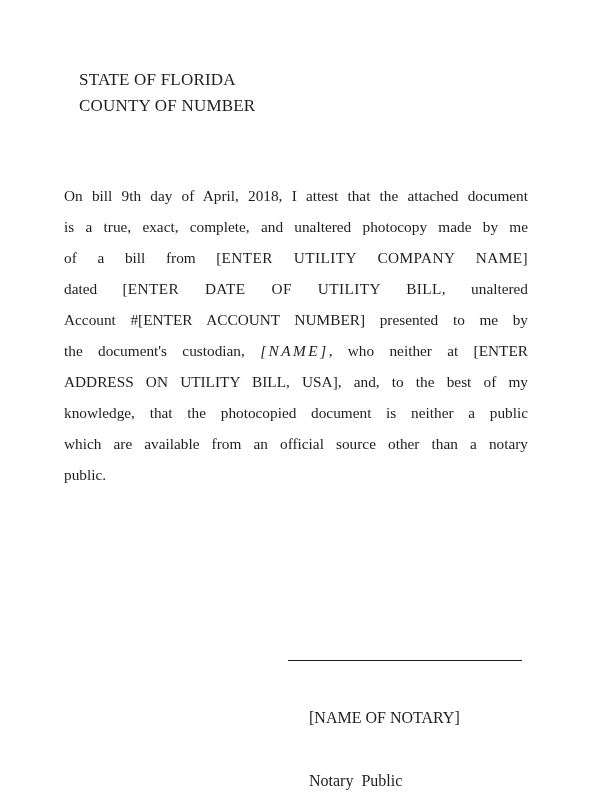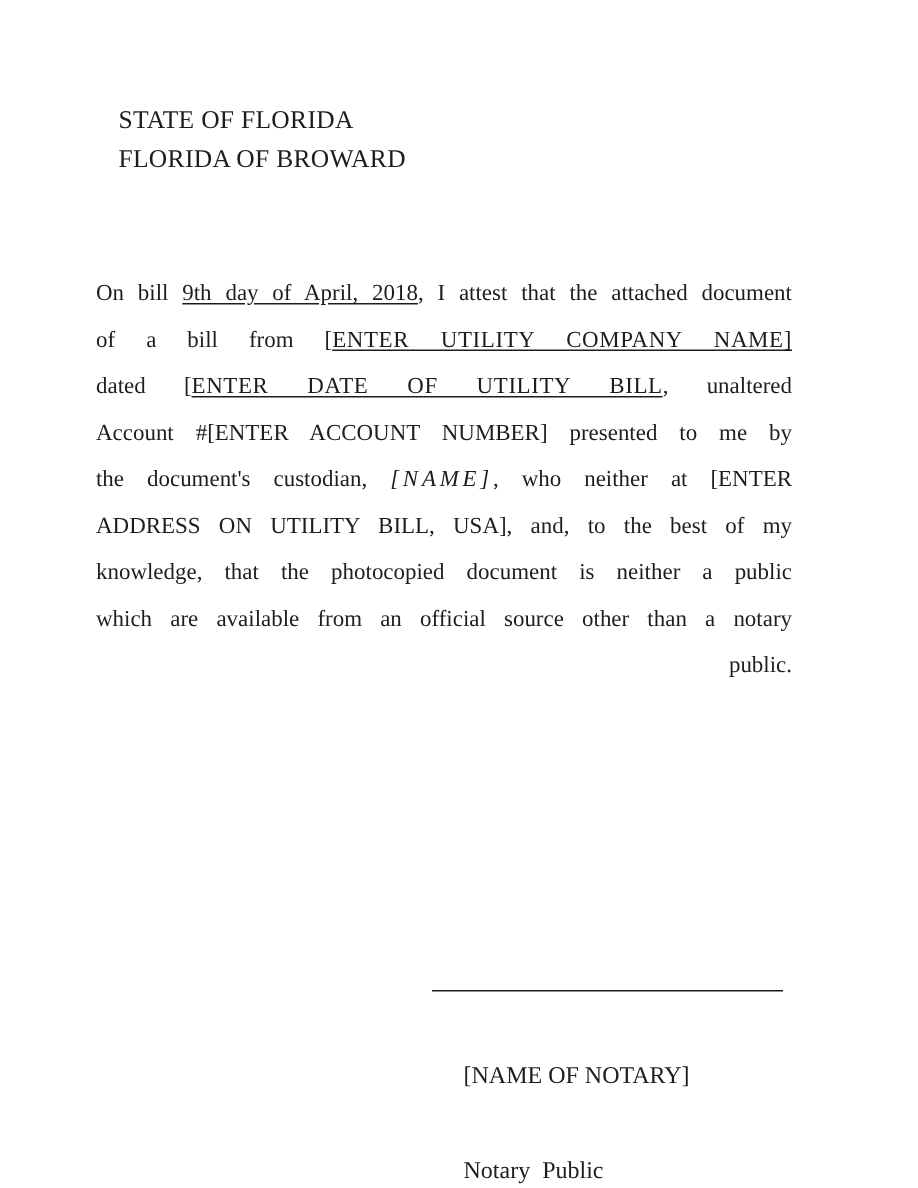--- a/index.html
+++ b/index.html
@@ -28,26 +28,26 @@
     font-size: 15.3px;
   }
   .para .line {
     line-height: 31px;
     white-space: nowrap;
     text-align: justify;
     text-align-last: justify;
     -moz-text-align-last: justify;
   }
   .para .line.last {
-    text-align: right;
+    text-align: left;
     text-align-last: auto;
     -moz-text-align-last: auto;
     white-space: normal;
   }
-  .u { text-decoration: underline; text-underline-offset: 2px; }
+  .u { text-underline-offset: 2px; }
   .caps { letter-spacing: 0.4px; }
   .ls { letter-spacing: 2.5px; font-style: italic; }
   .sig {
     position: absolute;
     left: 288px;
     top: 618px;
     width: 234px;
     font-size: 16px;
     line-height: 21px;
     white-space: pre-wrap;
@@ -59,25 +59,26 @@
   }
   .sig-text { padding-left: 8px; margin-left: 13px; }
 </style>
 </head>
 <body>
 
 <div class="page">
 
   <div class="venue">
     <div>STATE OF FLORIDA</div>
-    <div>FLORIDA OF BROWARD</div>
+    <div>COUNTY OF NUMBER</div>
   </div>
 
   <div class="para">
     <div class="line"><span>On bill </span><span class="u">9th day of April, 2018</span><span>, I attest that the attached document</span></div>
+    <div class="line"><span>is a true, exact, complete, and unaltered photocopy made by me</span></div>
     <div class="line"><span>of a bill from [</span><span class="u caps">ENTER UTILITY COMPANY NAME]</span></div>
     <div class="line"><span>dated [</span><span class="u caps">ENTER DATE OF UTILITY BILL</span><span>, unaltered</span></div>
     <div class="line"><span>Account #[ENTER ACCOUNT NUMBER] presented to me by</span></div>
     <div class="line"><span>the document's custodian, </span><span class="ls">[NAME]</span><span>, who neither at [ENTER</span></div>
     <div class="line"><span>ADDRESS ON UTILITY BILL, USA], and, to the best of my</span></div>
     <div class="line"><span>knowledge, that the photocopied document is neither a public</span></div>
     <div class="line"><span>which are available from an official source other than a notary</span></div>
     <div class="line last"><span>public.</span></div>
   </div>
 

